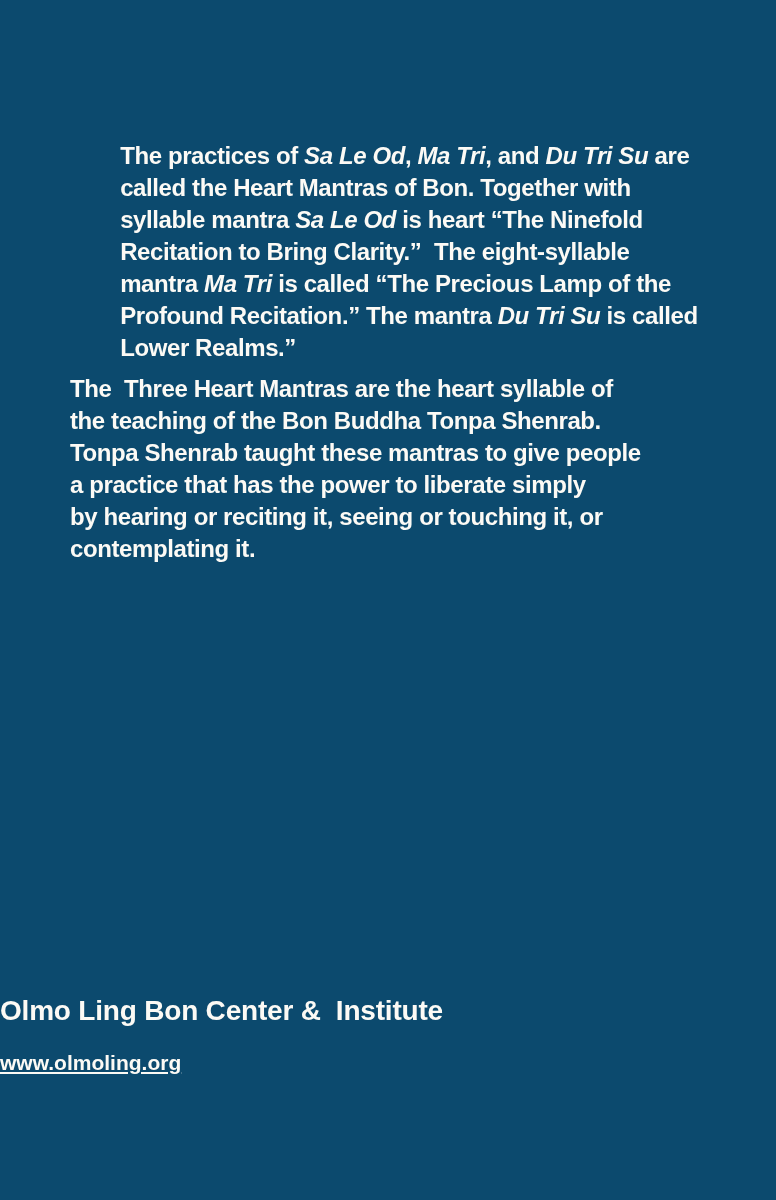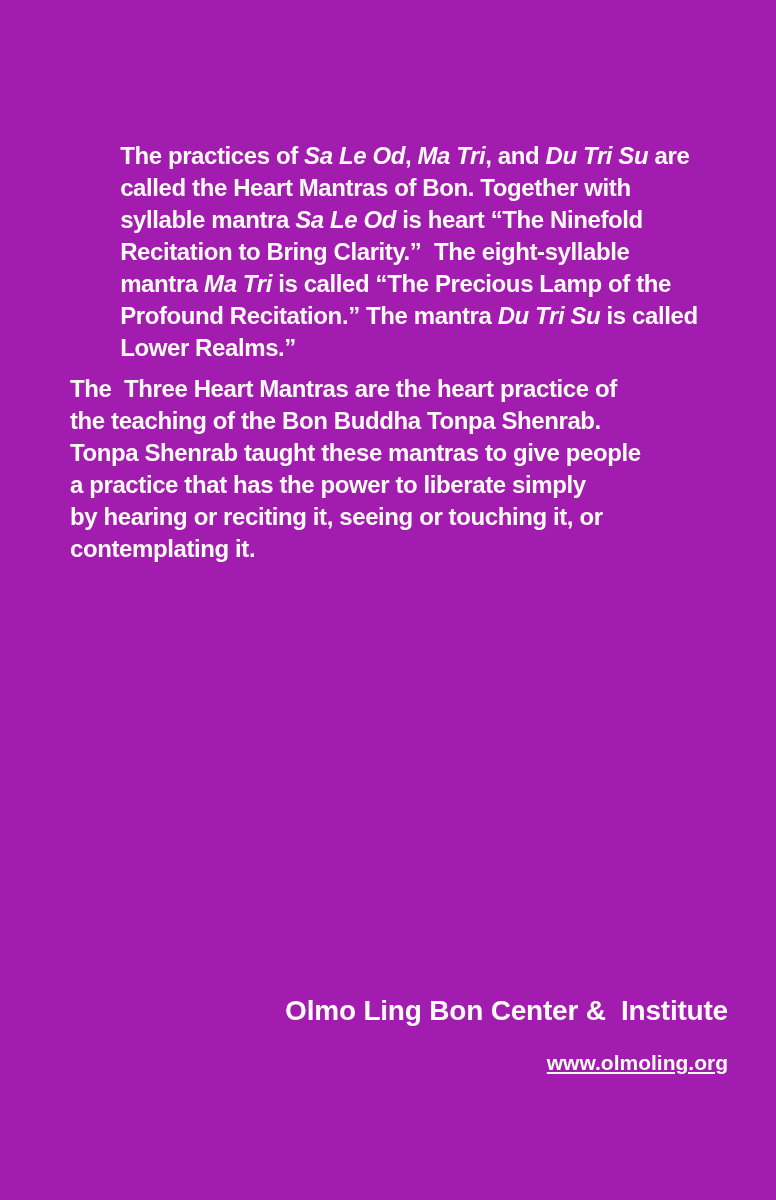--- a/index.html
+++ b/index.html
@@ -9,21 +9,21 @@
   body {
     width: 776px;
     height: 1200px;
     overflow: hidden;
     font-family: "Liberation Sans", sans-serif;
   }
   .page {
     position: relative;
     width: 776px;
     height: 1200px;
-    background: #a21caf;
+    background: #0c4a6e;
     color: #FCFAF5;
   }
   .content {
     position: absolute;
     top: 108px;
     left: 70px;
     right: 40px;
   }
   .para {
     font-size: 24px;
@@ -39,21 +39,21 @@
     height: 32px;
   }
   .it {
     font-style: italic;
   }
   .footer {
     position: absolute;
     top: 994px;
     left: 0;
     width: 728px;
-    text-align: right;
+    text-align: left;
   }
   .org {
     font-size: 28px;
     font-weight: 700;
     letter-spacing: -0.2px;
     line-height: 34px;
     white-space: pre;
   }
   .url {
     margin-top: 22px;
@@ -87,21 +87,21 @@
       </div>
       <div class="line">
         <span>Profound Recitation.” The mantra </span><span class="it">Du Tri Su</span><span> is called</span>
       </div>
       <div class="line">
         <span>Lower Realms.”</span>
       </div>
     </div>
 
     <div class="para para-2">
-      <div class="line">The  Three Heart Mantras are the heart practice of</div>
+      <div class="line">The  Three Heart Mantras are the heart syllable of</div>
       <div class="line">the teaching of the Bon Buddha Tonpa Shenrab.</div>
       <div class="line">Tonpa Shenrab taught these mantras to give people</div>
       <div class="line">a practice that has the power to liberate simply</div>
       <div class="line">by hearing or reciting it, seeing or touching it, or</div>
       <div class="line">contemplating it.</div>
     </div>
 
   </div>
 
   <div class="footer">

